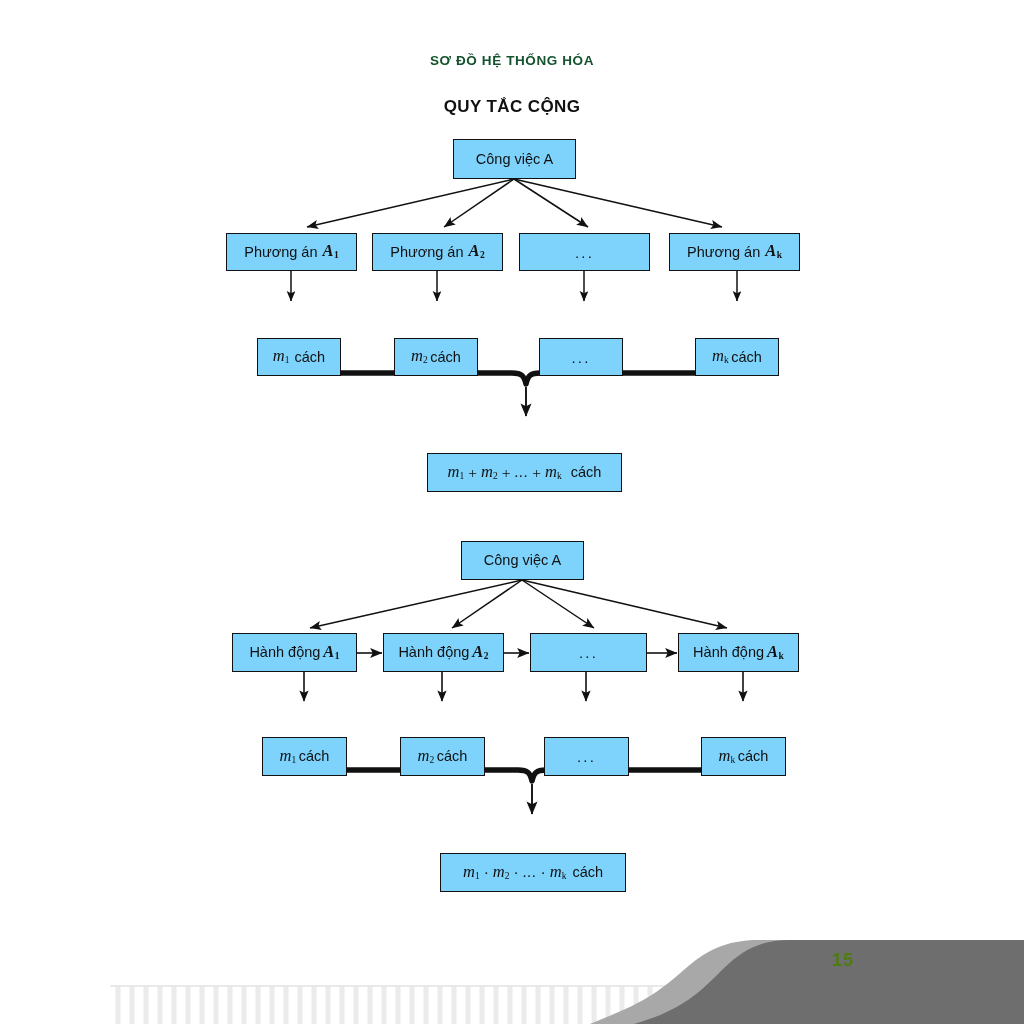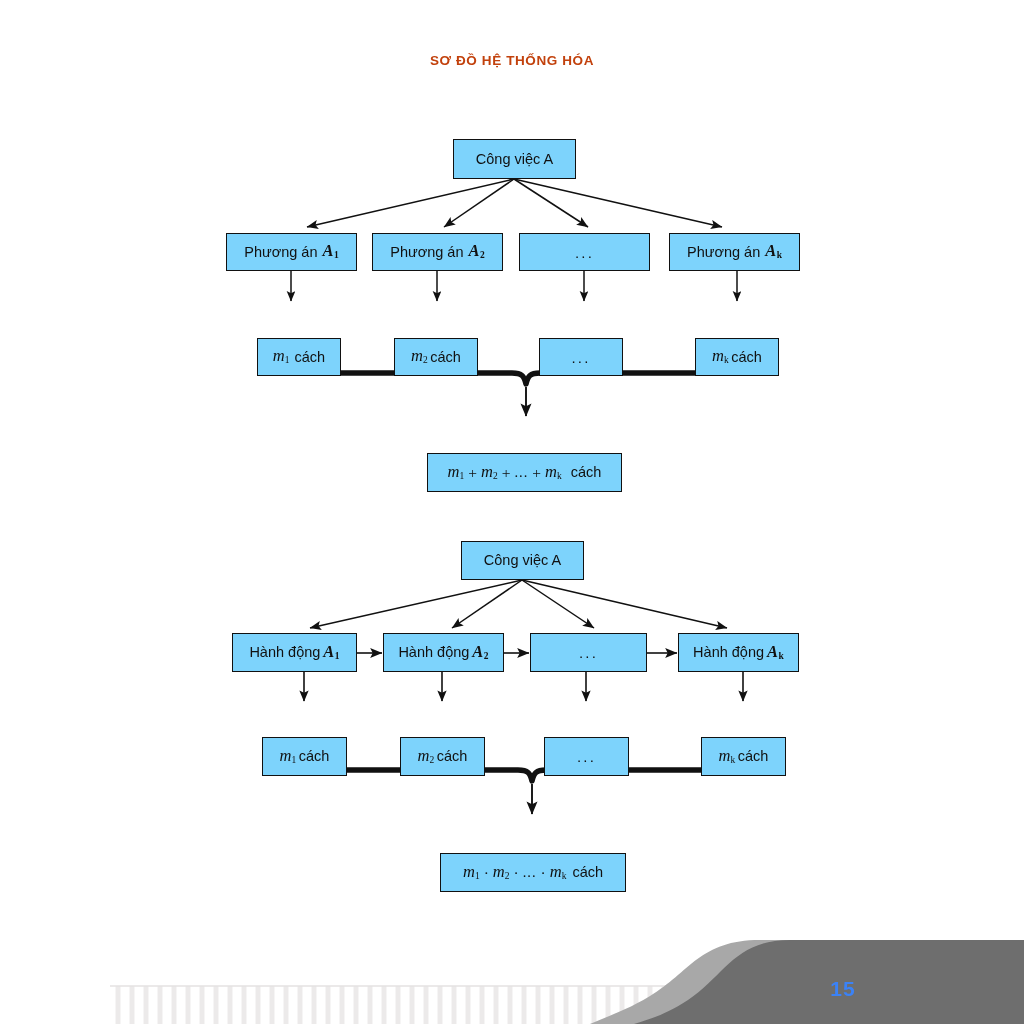--- a/index.html
+++ b/index.html
@@ -25,21 +25,21 @@
 
   
   .doc-title {
     position: absolute;
     left: 0;
     right: 0;
     text-align: center;
     font-size: 13.5px;
     font-weight: bold;
     letter-spacing: 0.6px;
-    color: #c2410c;
+    color: #14532d;
   }
   .section-title {
     position: absolute;
     left: 0;
     right: 0;
     text-align: center;
     font-size: 17px;
     font-weight: bold;
     letter-spacing: 0.4px;
     color: #111111;
@@ -107,25 +107,25 @@
     position: absolute;
     left: 0;
     top: 0;
     width: 1024px;
     height: 1024px;
     pointer-events: none;
   }
   .page-num {
     position: absolute;
     left: 820px;
-    top: 977px;
+    top: 950px;
     width: 46px;
     text-align: center;
-    color: #3b82f6;
-    font-size: 21px;
+    color: #4d7c0f;
+    font-size: 18px;
     font-weight: bold;
     letter-spacing: 1px;
   }
 </style>
 </head>
 <body>
 
 <div id="page">
 
   <svg id="wires" viewBox="0 0 1024 1024" xmlns="http://www.w3.org/2000/svg">
@@ -266,20 +266,21 @@
 
       <path d="M 1024,1024 L 1024,940 L 790,940
                C 735,940 726,974 688,1000
                C 665,1015 650,1019 634,1024 Z" fill="#6e6e6e"></path>
       <rect x="790" y="940" width="234" height="84" fill="#6e6e6e"></rect>
     </g>
   </svg>
 
   <div class="doc-title" style="top:53px;">SƠ ĐỒ HỆ THỐNG HÓA</div>
 
+  <div class="section-title" style="top:97px;">QUY TẮC CỘNG</div>
 
   <div class="node" style="left:453px; top:139px; width:123px; height:40px;">
     <span>Công việc A</span>
   </div>
 
   <div class="node" style="left:226px; top:233px; width:131px; height:38px;">
     <span>Phương án</span>
     <span class="mathvar">
       <span>A</span><sub>1</sub>
     </span>

